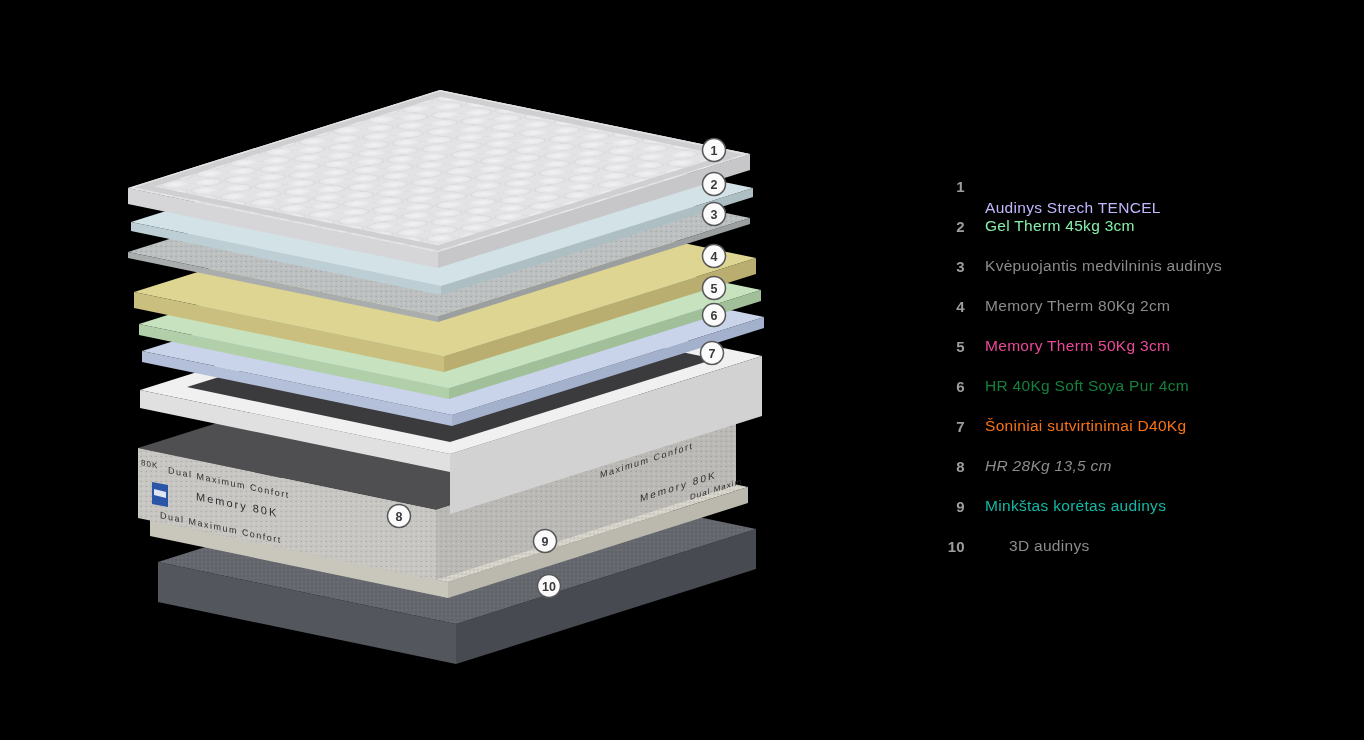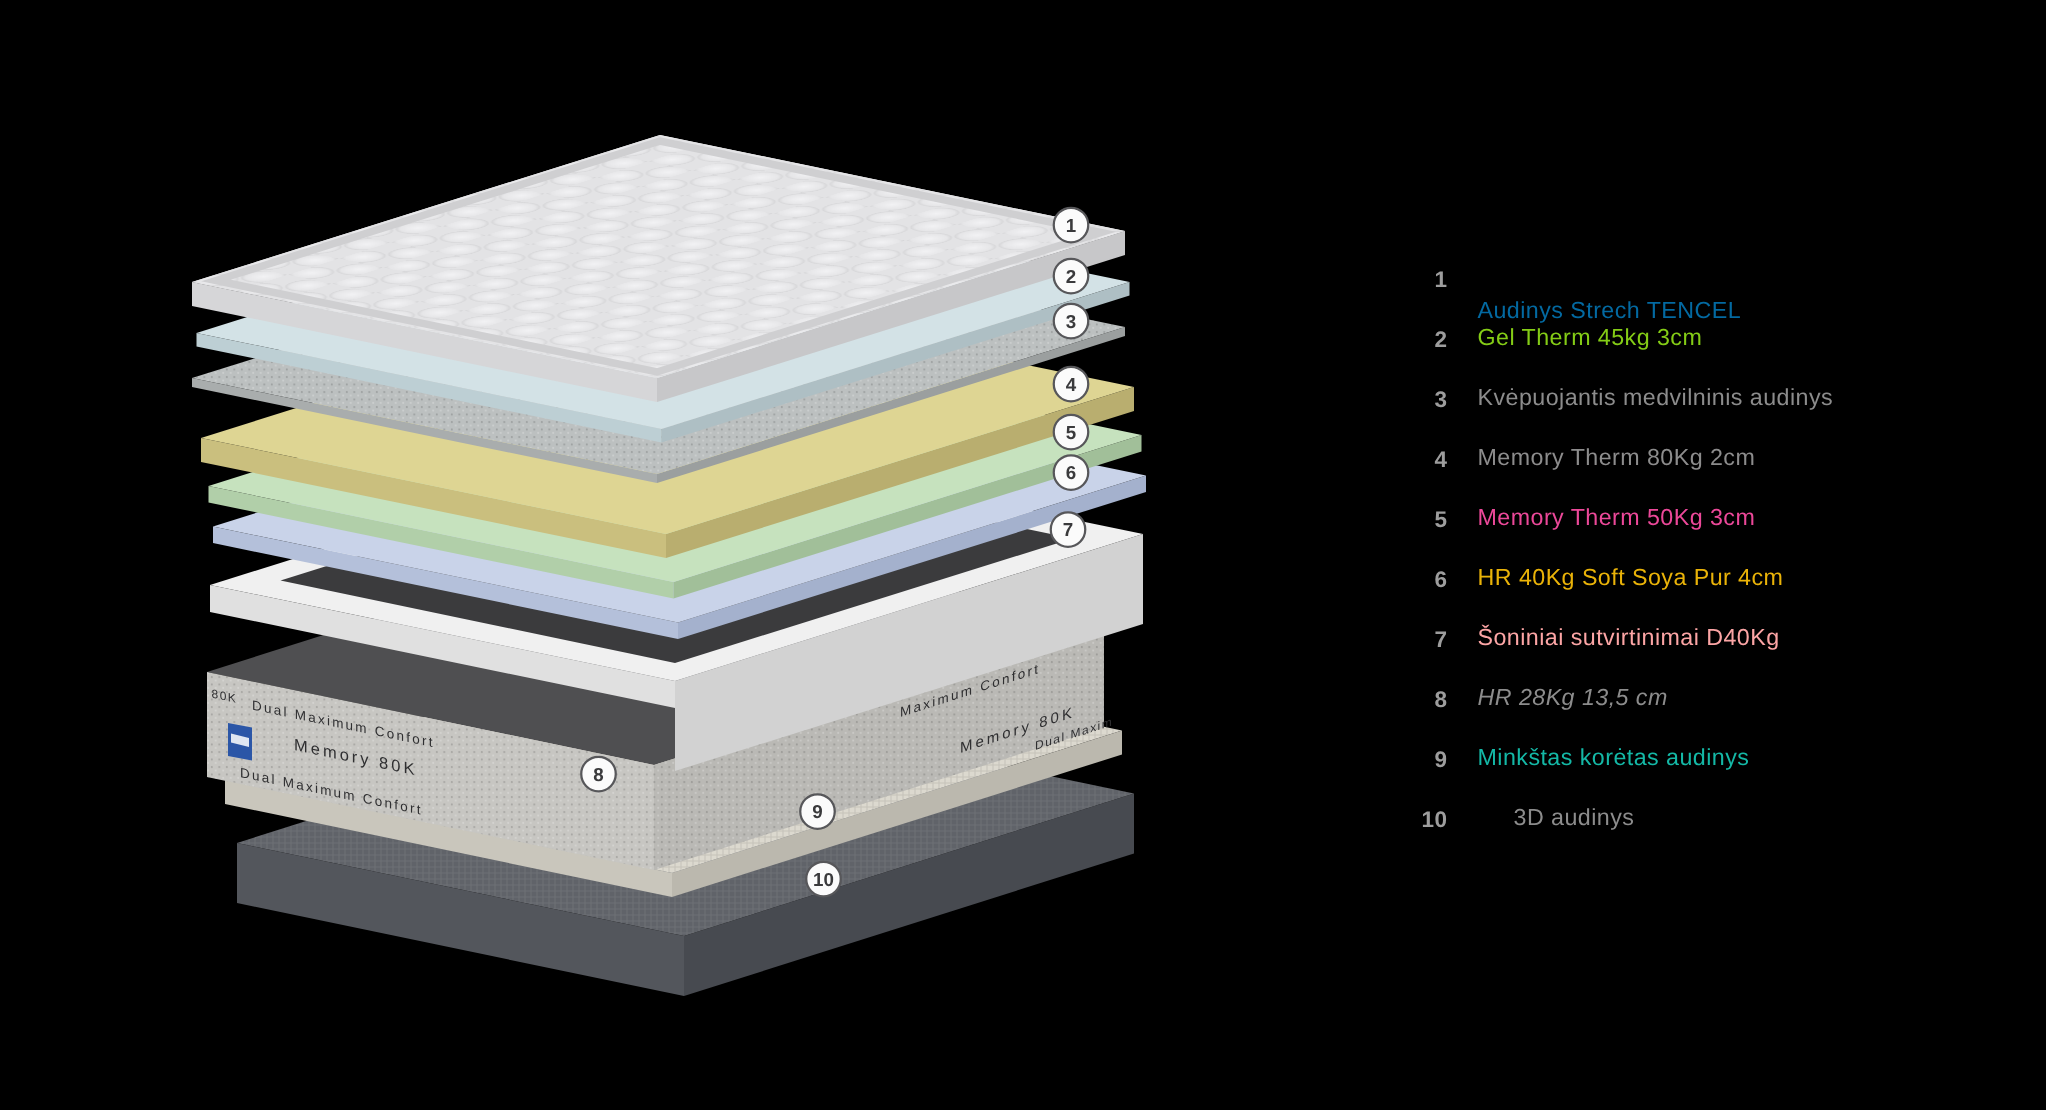--- a/index.html
+++ b/index.html
@@ -161,45 +161,45 @@
       <g>
         <circle cx="549" cy="586" r="11.5" stroke-width="1.5" fill="#fbfbfb" stroke="#57575a"></circle>
         <text class="badge-num" x="549" y="590.5" fill="#3a3a3c">10</text>
       </g>
     </g>
   </svg>
 
   <div class="legend">
     <div class="legend-row">
       <span class="legend-num" style="color: rgb(157, 157, 157);">1</span>
-      <span class="legend-label" style="color: #0369a1; margin-top: 44px;">Audinys Strech TENCEL</span>
+      <span class="legend-label" style="color: #c4b5fd; margin-top: 44px;">Audinys Strech TENCEL</span>
     </div>
     <div class="legend-row">
       <span class="legend-num" style="color: rgb(157, 157, 157);">2</span>
-      <span class="legend-label" style="color: #84cc16;">Gel Therm 45kg 3cm</span>
+      <span class="legend-label" style="color: #86efac;">Gel Therm 45kg 3cm</span>
     </div>
     <div class="legend-row">
       <span class="legend-num" style="color: rgb(157, 157, 157);">3</span>
       <span class="legend-label" style="color: rgb(140, 140, 140);">Kvėpuojantis medvilninis audinys</span>
     </div>
     <div class="legend-row">
       <span class="legend-num" style="color: rgb(157, 157, 157);">4</span>
       <span class="legend-label" style="color: rgb(140, 140, 140);">Memory Therm 80Kg 2cm</span>
     </div>
     <div class="legend-row">
       <span class="legend-num" style="color: rgb(157, 157, 157);">5</span>
       <span class="legend-label" style="color: #ec4899;">Memory Therm 50Kg 3cm</span>
     </div>
     <div class="legend-row">
       <span class="legend-num" style="color: rgb(157, 157, 157);">6</span>
-      <span class="legend-label" style="color: #eab308;">HR 40Kg Soft Soya Pur 4cm</span>
+      <span class="legend-label" style="color: #15803d;">HR 40Kg Soft Soya Pur 4cm</span>
     </div>
     <div class="legend-row">
       <span class="legend-num" style="color: rgb(157, 157, 157);">7</span>
-      <span class="legend-label" style="color: #fca5a5;">Šoniniai sutvirtinimai D40Kg</span>
+      <span class="legend-label" style="color: #f97316;">Šoniniai sutvirtinimai D40Kg</span>
     </div>
     <div class="legend-row">
       <span class="legend-num" style="color: rgb(157, 157, 157);">8</span>
       <span class="legend-label" style="color: rgb(140, 140, 140); font-style: italic;">HR 28Kg 13,5 cm</span>
     </div>
     <div class="legend-row">
       <span class="legend-num" style="color: rgb(157, 157, 157);">9</span>
       <span class="legend-label" style="color: #14b8a6;">Minkštas korėtas audinys</span>
     </div>
     <div class="legend-row">

